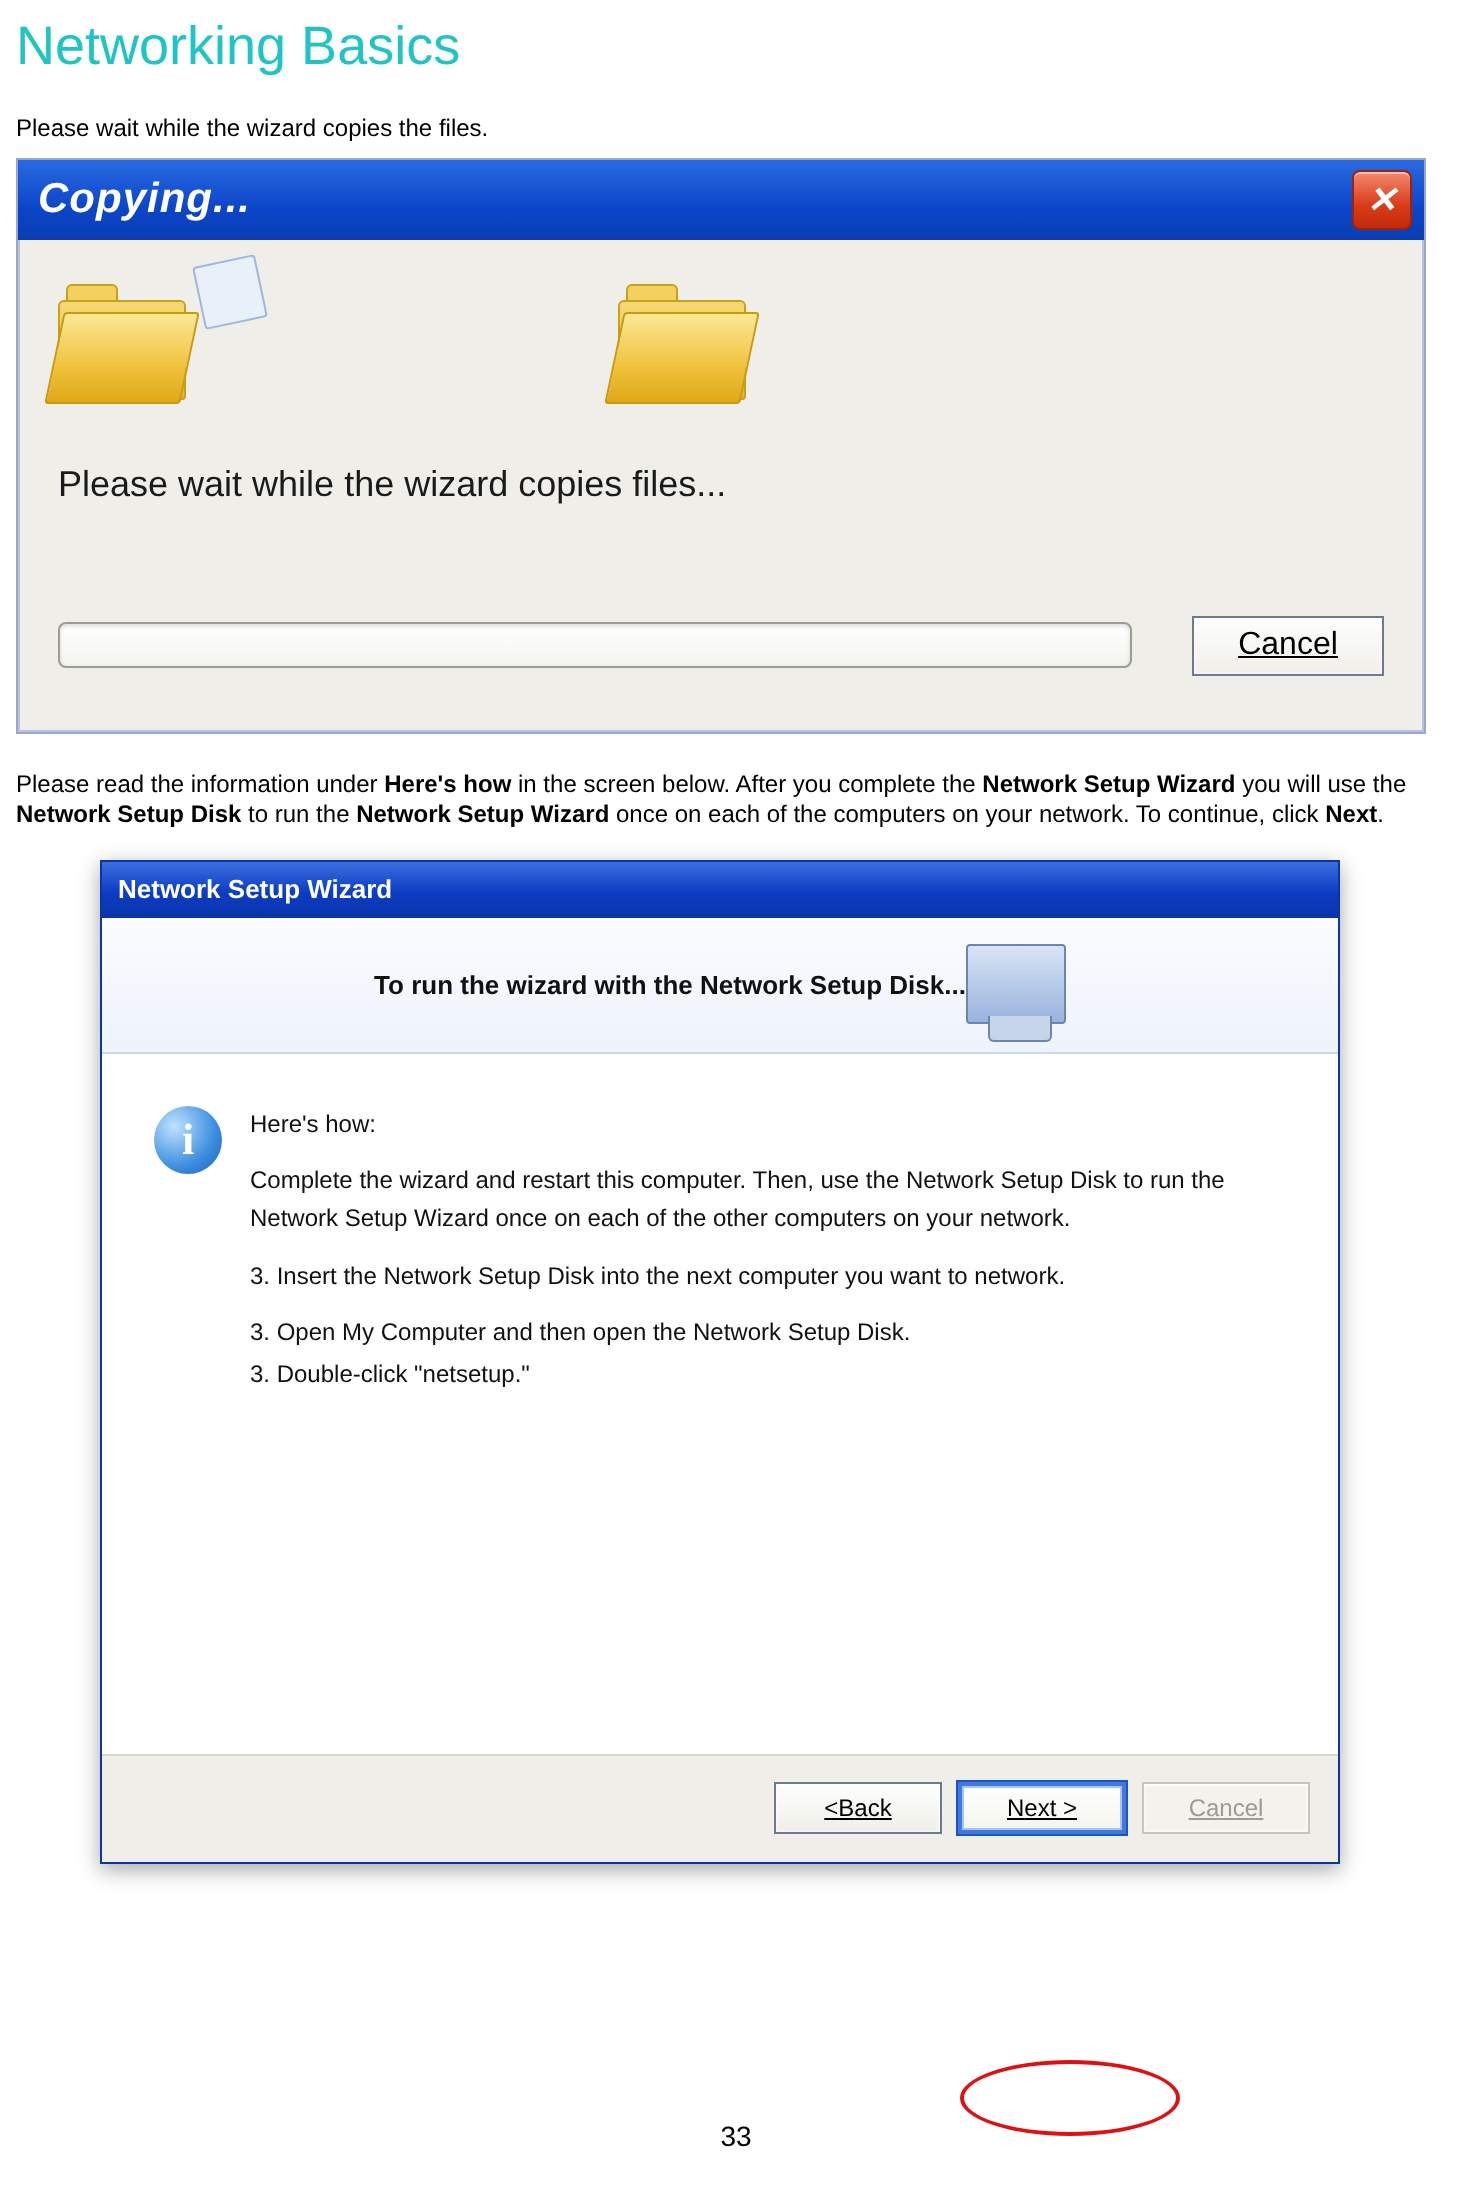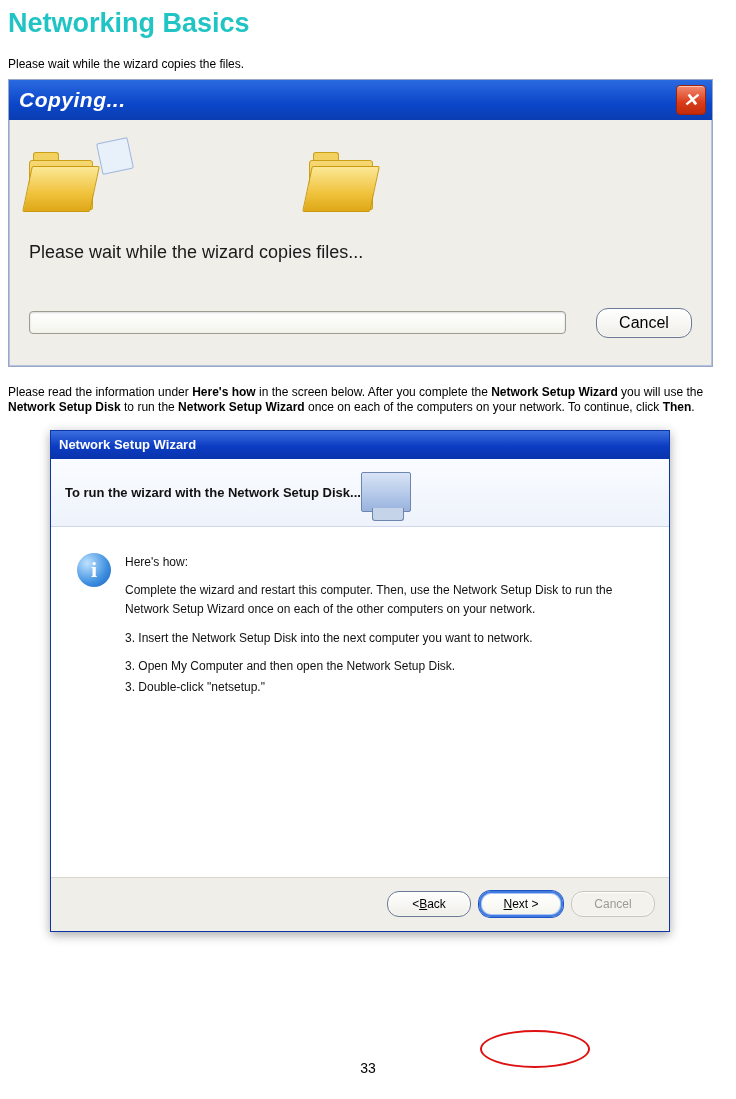--- a/index.html
+++ b/index.html
@@ -6,21 +6,21 @@
     body {
       width: 736px;
       height: 1099px;
       font-family: Arial, Helvetica, sans-serif;
       background: #fff;
       position: relative;
     }
     .page-title {
       color: #20c4c4;
       font-size: 27px;
-      font-weight: bold;
+      font-weight: normal;
       padding: 8px 0 0 8px;
     }
     .instr {
       font-size: 12px;
       color: #000;
       padding: 18px 8px 6px 8px;
       line-height: 1.3;
     }
     .instr b { font-weight: bold; }
 
@@ -48,21 +48,21 @@
     .close-btn {
       width: 30px; height: 30px;
       background: linear-gradient(to bottom, #f28a70, #d93b18 60%, #c12c0c);
       border: 1px solid #a42108;
       border-radius: 4px;
       display: flex; align-items: center; justify-content: center;
       color: #fff; font-weight: bold; font-size: 18px;
       box-shadow: inset 0 1px 0 rgba(255,255,255,.5);
     }
     .d1-body {
-      padding: 26px 20px 24px 20px;
+      padding: 16px 20px 24px 20px;
       position: relative;
       height: 246px;
     }
     .folders-row {
       display: flex;
       align-items: center;
       height: 78px;
     }
     .folder {
       width: 70px; height: 58px;
@@ -119,25 +119,26 @@
       height: 23px;
       border: 1px solid #9c9c90;
       border-radius: 4px;
       background: linear-gradient(to bottom, #fff, #f4f4ee);
       box-shadow: inset 0 1px 2px rgba(0,0,0,.15);
     }
     .xp-btn {
       min-width: 96px;
       height: 30px;
       border: 1px solid #6c7a96;
-      border-radius: 12px;
+      border-radius: 0;
       background: linear-gradient(to bottom, #fff, #efeee8);
       font-size: 16px;
       display: flex; align-items: center; justify-content: center;
       box-shadow: 0 1px 0 #fff inset, 0 0 0 1px rgba(255,255,255,.4) inset;
+      text-decoration: underline;
     }
 
     
     .dialog2 {
       margin: 8px 0 0 50px;
       width: 620px;
       border: 1px solid #0a35a5;
       background: #fff;
       box-shadow: 0 3px 10px rgba(0,0,0,.35);
     }
@@ -149,21 +150,21 @@
       color: #fff;
       font-weight: bold;
       font-size: 13px;
     }
     .d2-header {
       height: 68px;
       background: linear-gradient(to bottom, #fafcff, #eef3fb);
       border-bottom: 1px solid #cfd7eb;
       display: flex; align-items: center;
       padding: 0 14px;
-      justify-content: flex-start;
+      justify-content: center;
     }
     .d2-header-text {
       font-size: 13px;
       font-weight: bold;
       color: #111;
     }
     .wiz-icon {
       width: 50px; height: 40px;
       background: linear-gradient(to bottom, #d8e4f6, #99b3de);
       border: 1px solid #6e85ad;
@@ -267,21 +268,21 @@
     </div>
     <div class="d1-wait">Please wait while the wizard copies files...</div>
     <div class="progress-row">
       <div class="progress"></div>
       <div class="xp-btn">Cancel</div>
     </div>
   </div>
 </div>
 
 <div class="instr">
-  <span>Please read the information under </span><b>Here's how</b><span> in the screen below. After you complete the </span><b>Network Setup Wizard</b><span> you will use the </span><b>Network Setup Disk</b><span> to run the </span><b>Network Setup Wizard</b><span> once on each of the computers on your network.  To continue, click </span><b>Then</b><span>.</span>
+  <span>Please read the information under </span><b>Here's how</b><span> in the screen below. After you complete the </span><b>Network Setup Wizard</b><span> you will use the </span><b>Network Setup Disk</b><span> to run the </span><b>Network Setup Wizard</b><span> once on each of the computers on your network.  To continue, click </span><b>Next</b><span>.</span>
 </div>
 
 <div class="dialog2">
   <div class="d2-titlebar">
     <span>Network Setup Wizard</span>
   </div>
   <div class="d2-header">
     <span class="d2-header-text">To run the wizard with the Network Setup Disk...</span>
     <div class="wiz-icon"></div>
   </div>

